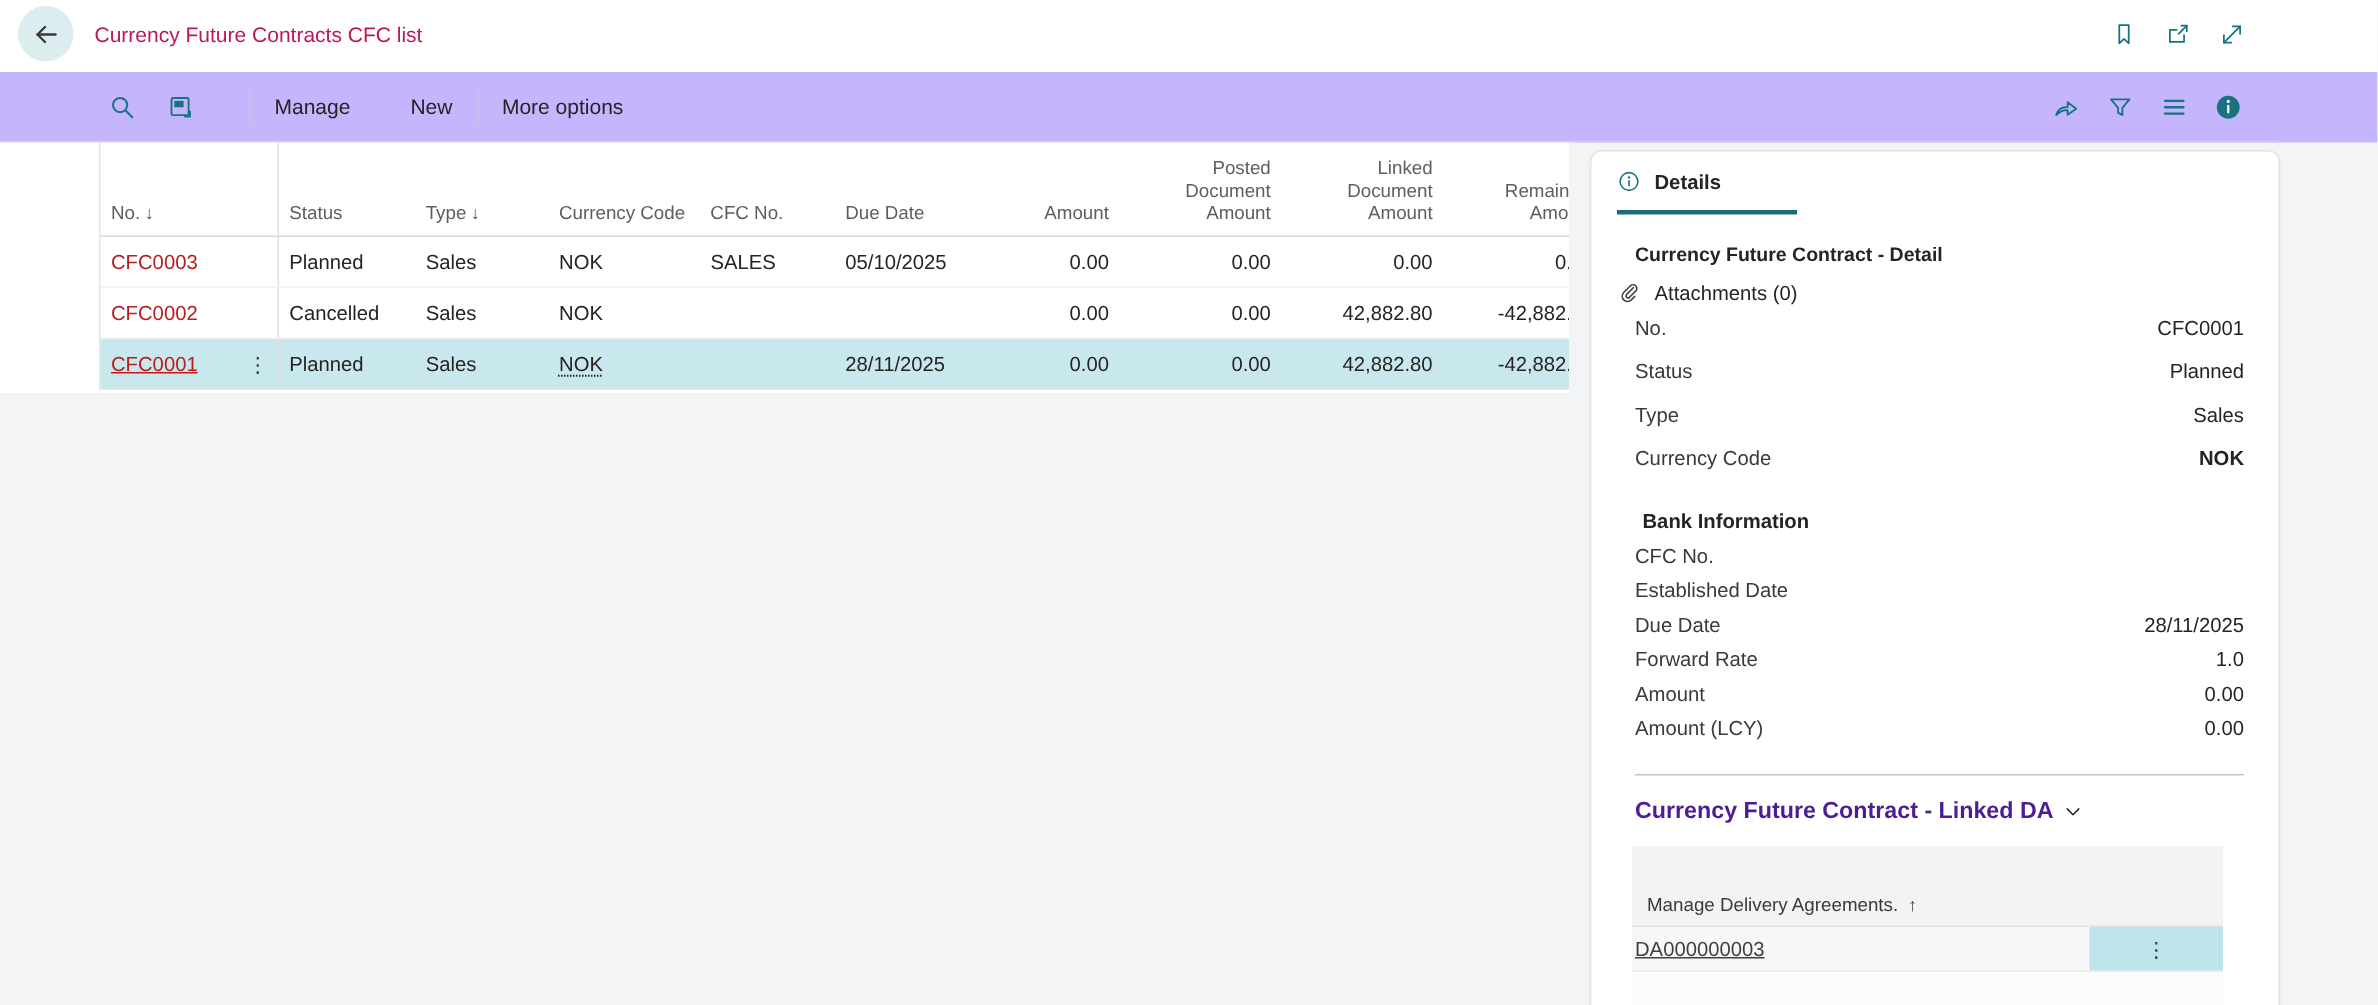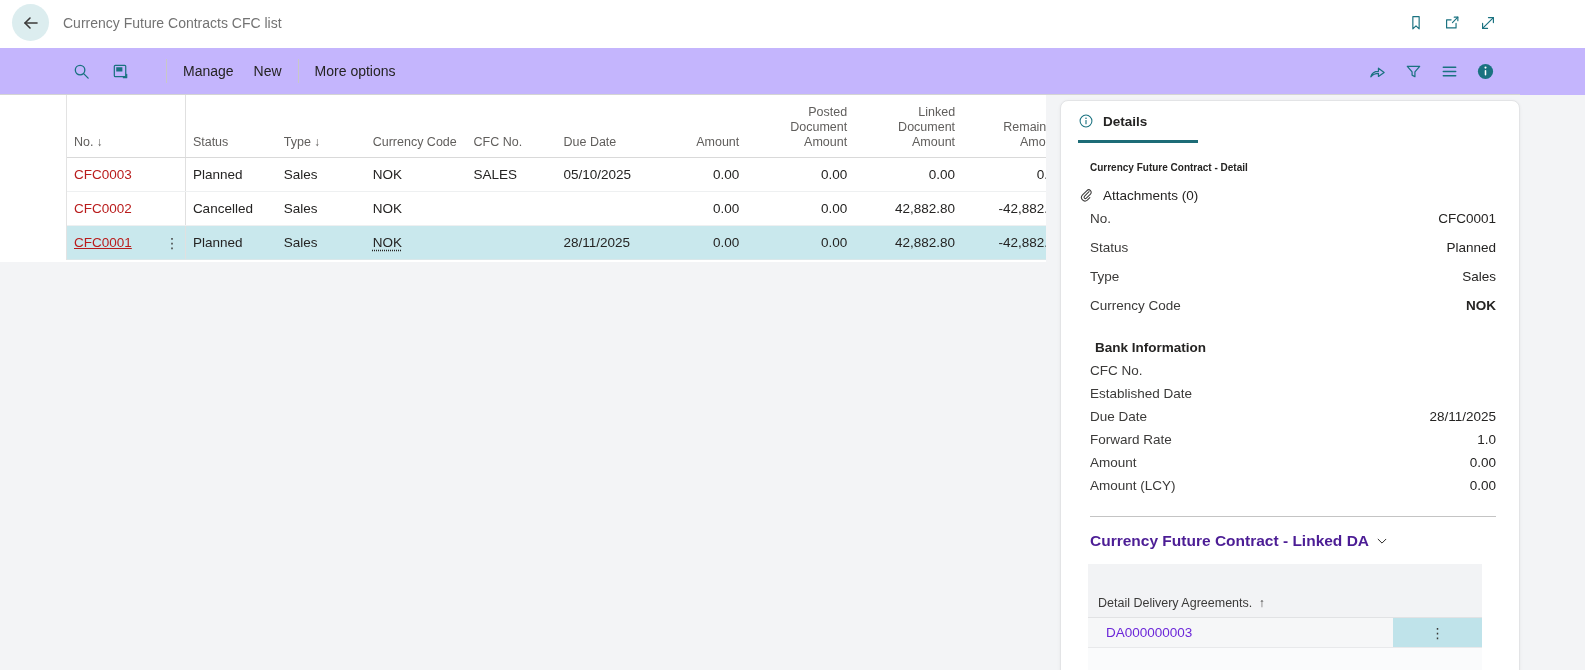--- a/index.html
+++ b/index.html
@@ -8,33 +8,33 @@
     position:relative; overflow:hidden;
     font-family:"Liberation Sans", sans-serif;
     background:#f3f4f6; color:#252423;
   }
   svg { display:block; }
 
   
   .topbar { position:absolute; left:0; top:0; width:1585px; height:48px; background:#ffffff; }
   .back-btn { position:absolute; left:12px; top:4px; width:37px; height:37px; border-radius:50%;
               background:#dcedef; display:flex; align-items:center; justify-content:center; cursor:pointer; }
-  .page-title { position:absolute; left:63px; top:15px; font-size:14px; color:#737373; white-space:nowrap; }
+  .page-title { position:absolute; left:63px; top:15px; font-size:14px; color:#be185d; white-space:nowrap; }
   .topbar-icons { position:absolute; right:88px; top:14px; display:flex; gap:18px; align-items:center; }
   .icon-btn { cursor:pointer; display:flex; align-items:center; justify-content:center; }
 
   
   .actionbar { position:absolute; left:0; top:48px; width:1585px; height:47px; background:#c4b5fd; }
   .actionbar .rule { position:absolute; left:0; top:46px; width:1520px; height:1px; background:#d4d4d4; }
   .ab-left { position:absolute; left:72px; top:0; height:46px; display:flex; align-items:center; }
   .ab-right { position:absolute; right:90px; top:0; height:46px; display:flex; align-items:center; gap:17px; }
   .ab-sep { width:1px; height:24px; background:#c8c8c8; margin:0 16px; }
   .ab-item { font-size:14px; color:#252423; cursor:pointer; white-space:nowrap; }
   .ab-left .icon-btn { margin-right:20px; }
-  .ab-item + .ab-item { margin-left:20px; }
+  .ab-item + .ab-item { margin-left:40px; }
 
   
   .list-region { position:absolute; left:0; top:95px; width:1046px; height:167px; background:#ffffff; overflow:hidden; }
   .grid { margin-left:66px; width:997px; border-left:1px solid #e3e3e3; }
   .grid-header { display:flex; align-items:flex-end; height:63px; border-bottom:1px solid #d9d9d9; }
   .hcell { font-size:12.5px; color:#605e5c; line-height:15px; padding-bottom:7px; }
   .sort { font-size:12px; margin-left:3px; }
   .grid-row { display:flex; align-items:center; height:34px; border-bottom:1px solid #eef0f1;
               font-size:13.5px; color:#252423; cursor:pointer; }
   .grid-row.selected { background:#c9e8ed; border-bottom-color:#d9e7e9; }
@@ -59,40 +59,40 @@
   .vdots { color:#3b3a39; font-size:14px; letter-spacing:0; cursor:pointer; }
 
   
   .factbox-card { position:absolute; left:1060px; top:100px; width:460px; height:600px;
                   background:#ffffff; border:1px solid #e3e4e6; border-radius:8px;
                   box-shadow:0 1.6px 3.6px rgba(0,0,0,.06); }
   .fb-tabs { position:absolute; left:17px; top:12px; display:flex; gap:44px;flex-direction:column; }
   .fb-tab { display:flex; align-items:center; gap:9px; font-size:13.5px; color:#252423;
             padding-bottom:11px; cursor:pointer; border-bottom:3px solid transparent; }
   .fb-tab.active { font-weight:bold; border-bottom-color:#1d6c77; }
-  .fb-heading { position:absolute; left:29px; top:61px; font-size:10px; font-weight:bold; color:#252423; white-space:nowrap; }
+  .fb-heading { position:absolute; left:29px; top:61px; font-size:13px; font-weight:bold; color:#252423; white-space:nowrap; }
   .fb-fields { position:absolute; left:29px; right:23px; }
   .fb-fields.g1 { top:103px; }
   .fb-fields.g2 { top:258px; }
   .fb-row { display:flex; justify-content:space-between; align-items:center; font-size:13.5px; }
   .g1 .fb-row { height:29px; }
   .g2 .fb-row { height:23px; }
   .fb-label { color:#3b3a39; }
   .fb-value { color:#252423; }
   .fb-value.bold { font-weight:bold; }
   .fb-subheading { position:absolute; left:34px; top:239px; font-size:13.5px; font-weight:bold; color:#252423; }
   .fb-divider { position:absolute; left:29px; right:23px; top:415px; height:1px; background:#c4c4c4; }
   .fb-linked-heading { position:absolute; left:29px; top:431px; font-size:15.5px; font-weight:bold;
                        color:#4c1d95; display:flex; align-items:center; gap:6px; white-space:nowrap; }
   .fb-subtable { position:absolute; left:27px; top:463px; width:394px; }
   .st-header { position:relative; height:54px; background:#f2f3f5; border-bottom:1px solid #e1e2e4; }
   .st-header-label { position:absolute; left:10px; bottom:7px; font-size:12.5px; color:#3b3a39; }
   .st-row { position:relative; height:30px; background:#f6f7f8; border-bottom:1px solid #e8e9eb;
             display:flex; align-items:center; }
-  .st-link { margin-left:18px; font-size:13.5px; color:#6d28d9; cursor:pointer; }
+  .st-link { margin-left:2px; font-size:13.5px; color:#404040; text-decoration:underline; cursor:pointer; }
   .st-ellipsis { position:absolute; right:0; top:0; width:89px; height:100%; background:#bfe3ea;
                  display:flex; align-items:center; justify-content:center; cursor:pointer; }
   .st-row-partial { height:24px; background:#fafbfc; }
 </style>
 </head>
 <body>
 
 <div class="topbar">
   <div class="back-btn">
     <span>
@@ -316,21 +316,21 @@
     <span>Currency Future Contract - Linked DA</span>
     <span>
       <svg width="14" height="14" viewBox="0 0 20 20" fill="none" stroke="#252423" stroke-width="1.4" stroke-linecap="round" stroke-linejoin="round">
           <path d="M4.5 7.5 L10 13 L15.5 7.5"></path>
         </svg>
     </span>
   </div>
 
   <div class="fb-subtable">
     <div class="st-header">
-      <span class="st-header-label"><span>Detail Delivery Agreements.</span> <span class="sort">↑</span></span>
+      <span class="st-header-label"><span>Manage Delivery Agreements.</span> <span class="sort">↑</span></span>
     </div>
     <div class="st-row">
       <a class="st-link">DA000000003</a>
       <span class="st-ellipsis">
           <span class="vdots">⋮</span>
         </span>
     </div>
     <div class="st-row-partial"></div>
   </div>
 </div>

